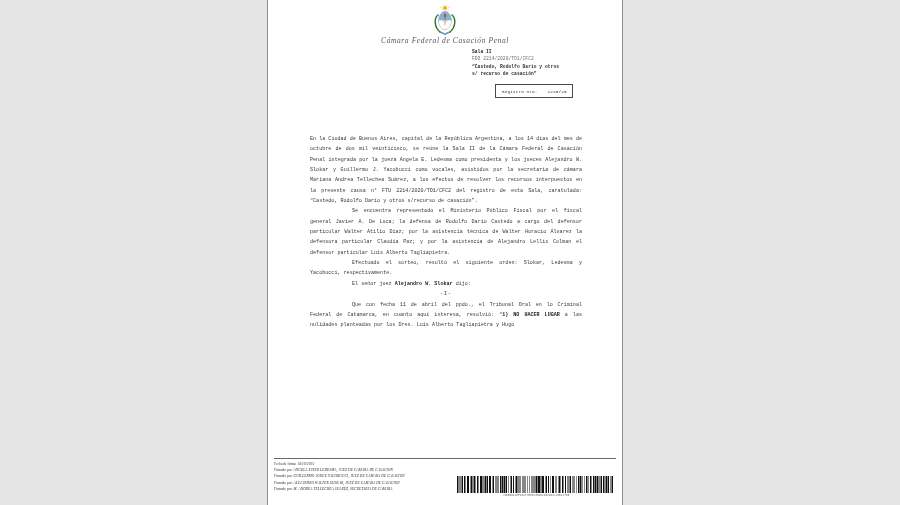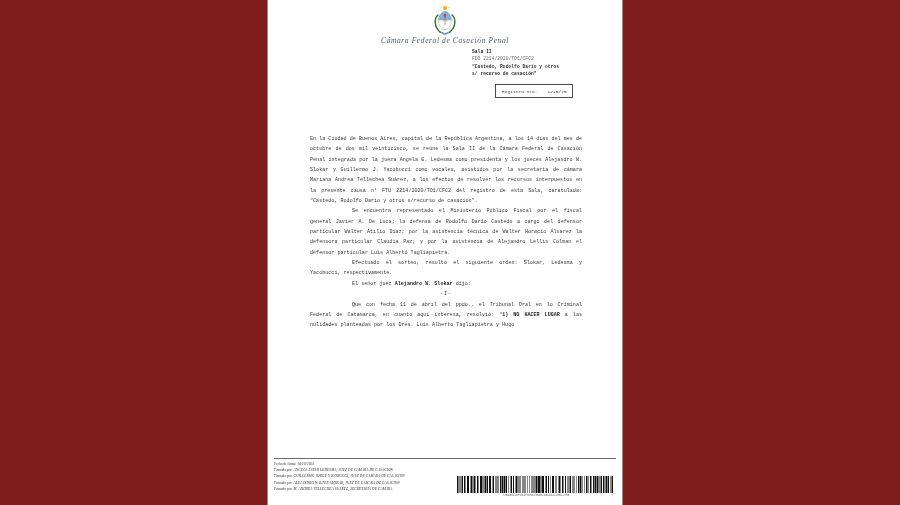--- a/index.html
+++ b/index.html
@@ -10,21 +10,21 @@
     width: 900px;
     height: 505px;
     background: #2b2b2b;
     font-family: "Liberation Sans", sans-serif;
     overflow: hidden;
   }
   .viewer {
     position: relative;
     width: 900px;
     height: 505px;
-    background: #7f1d1d;
+    background: #e5e5e5;
   }
   .page {
     position: absolute;
     left: 268px;
     top: 0px;
     width: 354px;
     height: 505px;
     background: #ffffff;
     box-shadow: 0 0 0 1px #8d8d8d;
     overflow: hidden;

